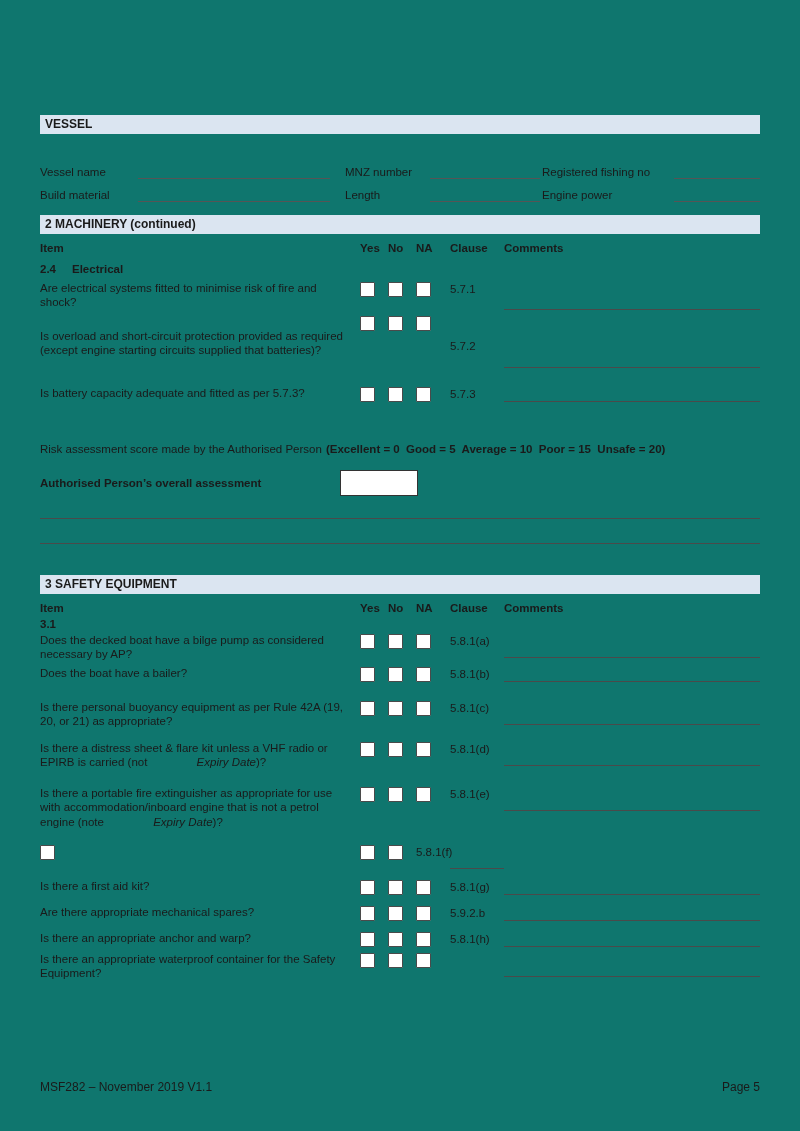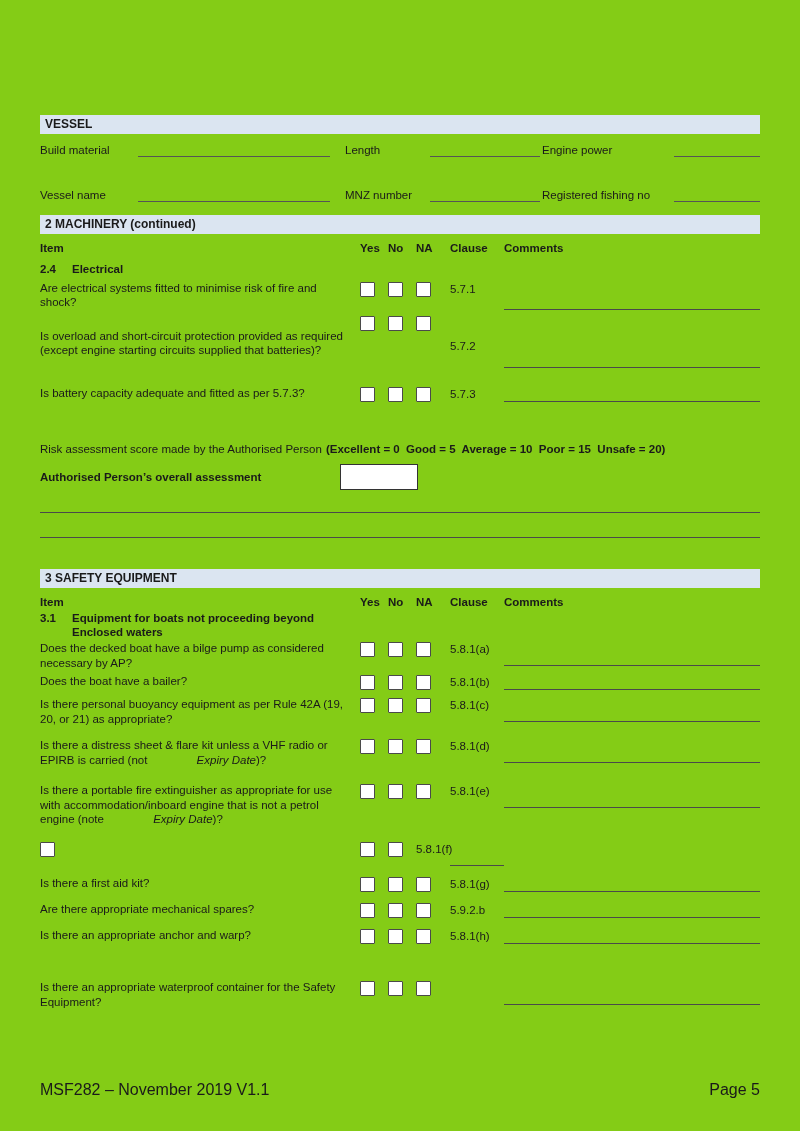--- a/index.html
+++ b/index.html
@@ -5,21 +5,21 @@
   html,body{margin:0;padding:0;background:#ffffff;}
   .page{
     position:relative;
     width:800px;height:1131px;
     box-sizing:border-box;
     padding:0 40px;
     font-family:"Liberation Sans","DejaVu Sans",sans-serif;
     font-size:11.5px;
     line-height:1.25;
     color:#1a1a1a;
-    background:#84cc16;
+    background:#0f766e;
     overflow:hidden;
   }
   .bar{
     background:#dbe5f1;
     height:19px;
     display:flex;align-items:center;
     padding-left:5px;
     font-weight:bold;font-size:12px;
   }
   
@@ -34,58 +34,58 @@
   .cb{
     width:13px;height:13px;border:1px solid #4a4a4a;border-radius:1px;
     background:#fff;margin-top:1px;
   }
   .clausetxt{padding-top:1px;}
   .cline{border-bottom:1px solid #4a4a4a;}
   .cl-s{height:15px;} .cl-m{height:24px;} .cl-l{height:28px;} .cl-xl{height:52px;}
   .it{font-style:italic;padding-left:46px;}
   .risk-line{margin-top:36px;white-space:nowrap;}
   .risk-line strong{margin-left:4px;white-space:pre;}
-  .assess-row{margin-top:8px;display:flex;align-items:center;}
+  .assess-row{margin-top:14px;display:flex;align-items:center;}
   .assess-row .lbl{width:300px;flex:none;font-weight:bold;}
   .assess-box{width:76px;height:24px;border:1px solid #333;background:#fff;}
   .rule{border-bottom:1px solid #4a4a4a;}
   .footer{
     position:absolute;left:40px;right:40px;top:1080px;
     display:flex;justify-content:space-between;
-    font-size:16px;
+    font-size:12px;
   }
 </style>
 </head>
 <body>
 
 <div class="page">
 
   <div class="bar" style="margin-top:115px">
     <span>VESSEL</span>
   </div>
 
+  <div class="vrow" style="margin-top:27px">
+    <span>Vessel name</span>
+    <span class="vline"></span>
+    <span></span>
+    <span>MNZ number</span>
+    <span class="vline"></span>
+    <span></span>
+    <span>Registered fishing no</span>
+    <span class="vline"></span>
+  </div>
+
   <div class="vrow" style="margin-top:5px">
     <span>Build material</span>
     <span class="vline"></span>
     <span></span>
     <span>Length</span>
     <span class="vline"></span>
     <span></span>
     <span>Engine power</span>
-    <span class="vline"></span>
-  </div>
-
-  <div class="vrow" style="margin-top:27px">
-    <span>Vessel name</span>
-    <span class="vline"></span>
-    <span></span>
-    <span>MNZ number</span>
-    <span class="vline"></span>
-    <span></span>
-    <span>Registered fishing no</span>
     <span class="vline"></span>
   </div>
 
   <div class="bar" style="margin-top:13px">
     <span>2 MACHINERY (continued)</span>
   </div>
 
   <div class="qgrid qhead">
     <span>Item</span>
     <span>Yes</span>
@@ -147,42 +147,41 @@
     <span>Item</span>
     <span>Yes</span>
     <span>No</span>
     <span>NA</span>
     <span>Clause</span>
     <span>Comments</span>
   </div>
 
   <div class="sub" style="margin-top:1px">
     <span class="num">3.1</span>
-    <span style="width:262px">Equipment for boats not proceeding beyond Enclosed waters</span>
   </div>
 
   <div class="qgrid" style="margin-top:2px;min-height:30px">
     <div class="qtext"><span>Does the decked boat have a bilge pump as considered necessary by AP?</span></div>
     <div class="cb"></div>
     <div class="cb"></div>
     <div class="cb"></div>
     <div class="clausetxt">5.8.1(a)</div>
     <div class="cline cl-m"></div>
   </div>
 
   <div class="qgrid" style="margin-top:3px;min-height:20px">
     <div class="qtext"><span>Does the boat have a bailer?</span></div>
     <div class="cb"></div>
     <div class="cb"></div>
     <div class="cb"></div>
     <div class="clausetxt">5.8.1(b)</div>
     <div class="cline cl-s"></div>
   </div>
 
-  <div class="qgrid" style="margin-top:3px;min-height:30px">
+  <div class="qgrid" style="margin-top:14px;min-height:30px">
     <div class="qtext"><span>Is there personal buoyancy equipment as per Rule 42A (19, 20, or 21) as appropriate?</span></div>
     <div class="cb"></div>
     <div class="cb"></div>
     <div class="cb"></div>
     <div class="clausetxt">5.8.1(c)</div>
     <div class="cline cl-m"></div>
   </div>
 
   <div class="qgrid" style="margin-top:11px;min-height:30px">
     <div class="qtext"><span>Is there a distress sheet &amp; flare kit unless a VHF radio or EPIRB is carried (not </span><span class="it">Expiry Date</span><span>)?</span></div>
@@ -230,21 +229,21 @@
 
   <div class="qgrid" style="margin-top:6px;min-height:20px">
     <div class="qtext"><span>Is there an appropriate anchor and warp?</span></div>
     <div class="cb"></div>
     <div class="cb"></div>
     <div class="cb"></div>
     <div class="clausetxt">5.8.1(h)</div>
     <div class="cline cl-s"></div>
   </div>
 
-  <div class="qgrid" style="margin-top:32px;min-height:30px">
+  <div class="qgrid" style="margin-top:1px;min-height:30px">
     <div class="qtext"><span>Is there an appropriate waterproof container for the Safety Equipment?</span></div>
     <div class="cb"></div>
     <div class="cb"></div>
     <div class="cb"></div>
     <div class="clausetxt"></div>
     <div class="cline cl-m"></div>
   </div>
 
   <div class="footer">
     <span>MSF282 – November 2019 V1.1</span>

